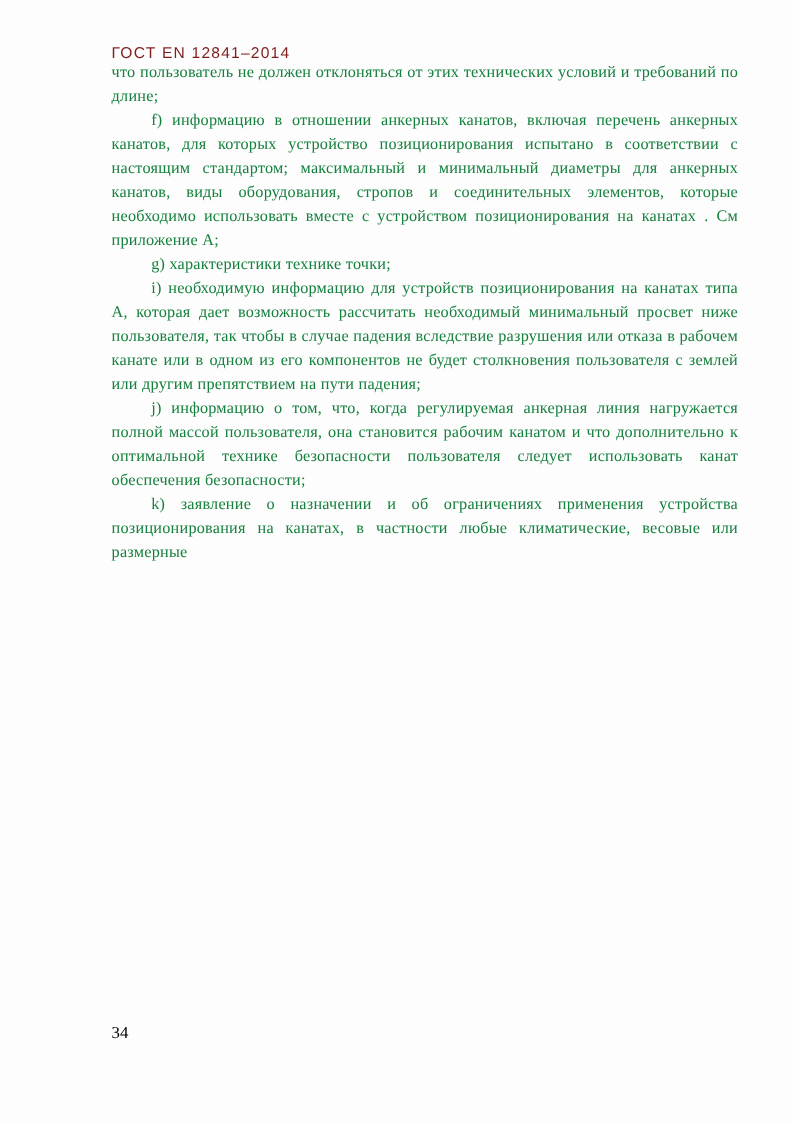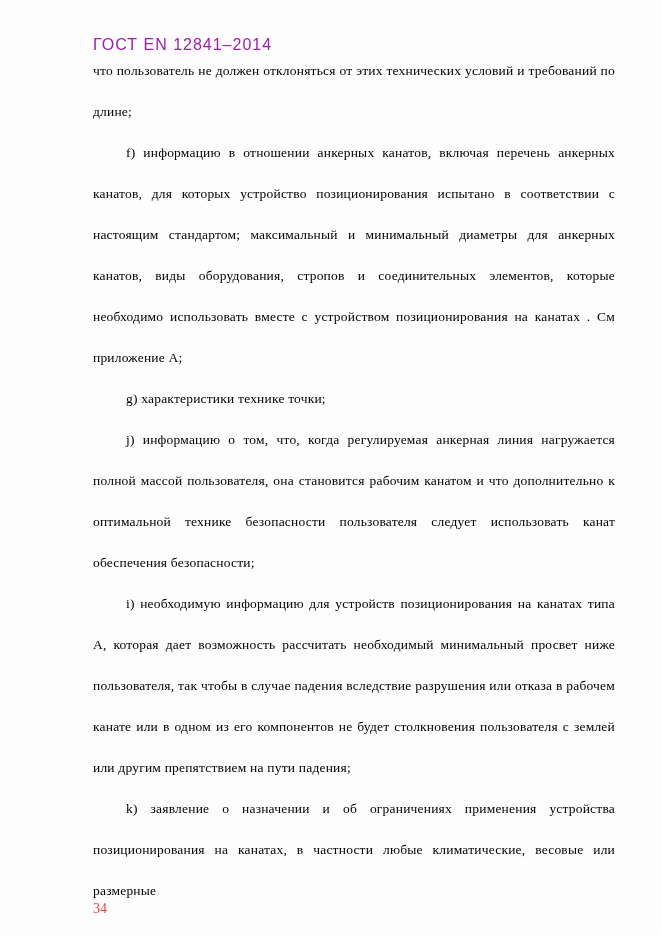--- a/index.html
+++ b/index.html
@@ -14,64 +14,64 @@
     height: 935px;
     background: #fdfdfd;
     color: #1b1b1b;
     overflow: hidden;
   }
   .doc-header {
     position: absolute;
     left: 93px;
     top: 36px;
     font-family: "Liberation Sans", sans-serif;
-    font-size: 16px;
+    font-size: 13px;
     letter-spacing: 1px;
-    color: #a21caf;
+    color: #7f1d1d;
     white-space: nowrap;
   }
   .content {
     position: absolute;
     left: 93px;
     top: 50px;
     width: 522px;
     font-family: "Liberation Serif", serif;
     font-size: 13.5px;
-    line-height: 41px;
+    line-height: 20px;
     letter-spacing: 0.2px;
-    color: #000000;
+    color: #15803d;
   }
   .content p {
     margin: 0;
     text-align: justify;
     text-indent: 33px;
   }
   .content p.continuation {
     text-indent: 0;
   }
   .page-number {
     position: absolute;
     left: 93px;
-    top: 901px;
+    top: 854px;
     font-family: "Liberation Serif", serif;
     font-size: 14px;
-    color: #ef4444;
+    color: #000000;
   }
 </style>
 </head>
 <body>
 
 <div class="page">
 
   <div class="doc-header">ГОСТ EN 12841–2014</div>
 
   <div class="content">
     <p class="continuation">что пользователь не должен отклоняться от этих технических условий и требований по длине;</p>
     <p>f) информацию в отношении анкерных канатов, включая перечень анкерных канатов, для которых устройство позиционирования испытано в соответствии с настоящим стандартом; максимальный и минимальный диаметры для анкерных канатов, виды оборудования, стропов и соединительных элементов, которые необходимо использовать вместе с устройством позиционирования на канатах . См приложение А;</p>
     <p>g) характеристики технике точки;</p>
+    <p>i) необходимую информацию для устройств позиционирования на канатах типа А, которая дает возможность рассчитать необходимый минимальный просвет ниже пользователя, так чтобы в случае падения вследствие разрушения или отказа в рабочем канате или в одном из его компонентов не будет столкновения пользователя с землей или другим препятствием на пути падения;</p>
     <p>j) информацию о том, что, когда регулируемая анкерная линия нагружается полной массой пользователя, она становится рабочим канатом и что дополнительно к оптимальной технике безопасности пользователя следует использовать канат обеспечения безопасности;</p>
-    <p>i) необходимую информацию для устройств позиционирования на канатах типа А, которая дает возможность рассчитать необходимый минимальный просвет ниже пользователя, так чтобы в случае падения вследствие разрушения или отказа в рабочем канате или в одном из его компонентов не будет столкновения пользователя с землей или другим препятствием на пути падения;</p>
     <p>k) заявление о назначении и об ограничениях применения устройства позиционирования на канатах, в частности любые климатические, весовые или размерные</p>
   </div>
 
   <div class="page-number">34</div>
 
 </div>
 
 </body></html>

